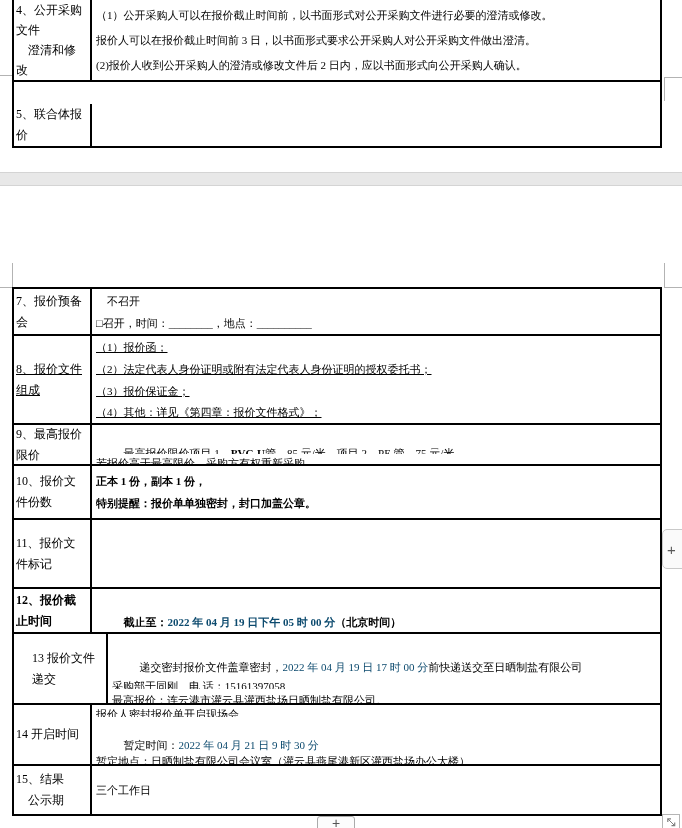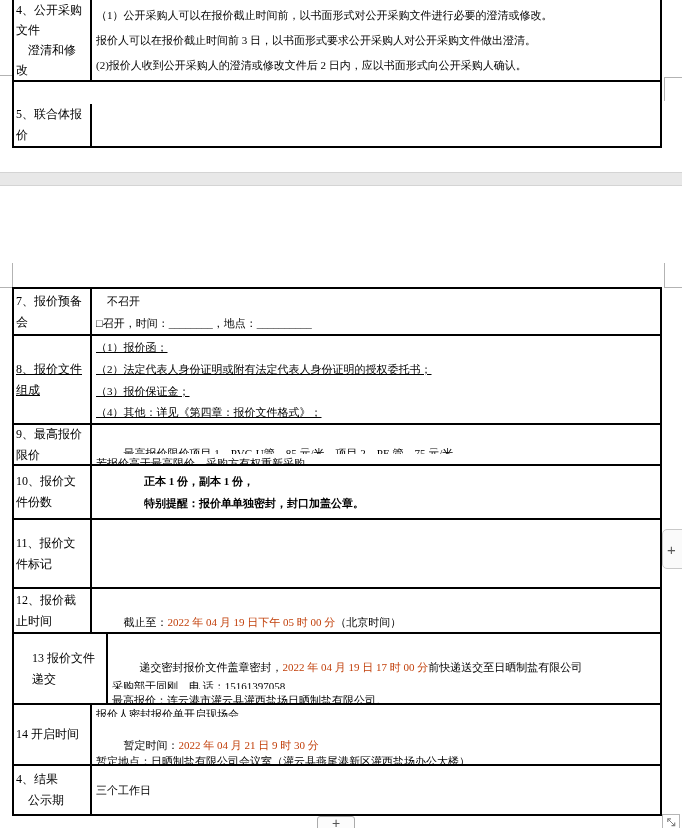--- a/index.html
+++ b/index.html
@@ -26,25 +26,25 @@
   .htext{white-space:pre-line;font-size:12px;line-height:21px;}
   .ccell{flex:1;box-sizing:border-box;padding:0 0 0 4px;display:flex;
          flex-direction:column;justify-content:center;overflow:hidden;}
   .ccell.vtop{justify-content:flex-start;padding-top:3px;}
   .ln{white-space:pre;font-size:11px;line-height:22px;overflow:hidden;}
 
   .r-t1-4 .htext{line-height:20px;}
   .r-t1-4 .ln{line-height:25px;}
   .r-t2-9 .ln{line-height:19px;}
   .r-t2-14 .ln{line-height:19px;}
-  .bold-row .ln{font-weight:bold;margin-left:48px;}
-
-  .red{color:#c2410c;}
+  .bold-row .ln{font-weight:bold;}
+
+  .red{color:#0c4a6e;}
   .sp{text-decoration-line:underline;text-decoration-style:wavy;
-      text-decoration-color:#ff2a2a;text-decoration-thickness:1px;text-underline-offset:3px;}
+      text-decoration-color:#ff2a2a;text-decoration-thickness:1px;text-underline-offset:3px;font-weight:bold;}
 
   
   .btn-insert{position:absolute;left:662px;top:529px;width:22px;height:40px;
       box-sizing:border-box;border:1px solid #c9c9c9;border-radius:5px 0 0 5px;
       background:#fafafa;display:flex;align-items:center;justify-content:flex-start;
       padding-left:4px;color:#595959;font-size:15px;
       font-family:"Liberation Sans","DejaVu Sans",sans-serif;}
   .btn-add{position:absolute;left:317px;top:816px;width:38px;height:16px;
       box-sizing:border-box;border:1px solid #ababab;border-radius:3px 3px 0 0;
       background:#fcfcfc;display:flex;align-items:flex-start;justify-content:center;
@@ -141,21 +141,21 @@
       </div>
     </div>
 
     <div class="row" style="height:69px;">
       <div class="hcell">
         <div class="htext">11、报价文
 件标记</div>
       </div>
     </div>
 
-    <div class="row" style="height:45px;">
+    <div class="row" style="height:45px;font-weight:bold;">
       <div class="hcell">
         <div class="htext">12、报价截
 止时间</div>
       </div>
       <div class="ccell">
         <div class="ln">
           <span>截止至：</span><span class="red">2022 年 04 月 19 日下午 05 时 00 分</span><span>（北京时间）</span>
         </div>
       </div>
     </div>
@@ -182,21 +182,21 @@
         <div class="ln"><span>报价人密封报价单开启现场会</span></div>
         <div class="ln">
           <span>暂定时间：</span><span class="red">2022 年 04 月 21 日 9 时 30 分</span>
         </div>
         <div class="ln"><span>暂定地点：日晒制盐有限公司会议室（灌云县燕尾港新区灌西盐场办公大楼）</span></div>
       </div>
     </div>
 
     <div class="row" style="height:50px;">
       <div class="hcell">
-        <div class="htext">4、结果
+        <div class="htext">15、结果
 　公示期</div>
       </div>
       <div class="ccell">
         <div class="ln"><span>三个工作日</span></div>
       </div>
     </div>
 
   </div>
 
   <div class="btn-insert">

